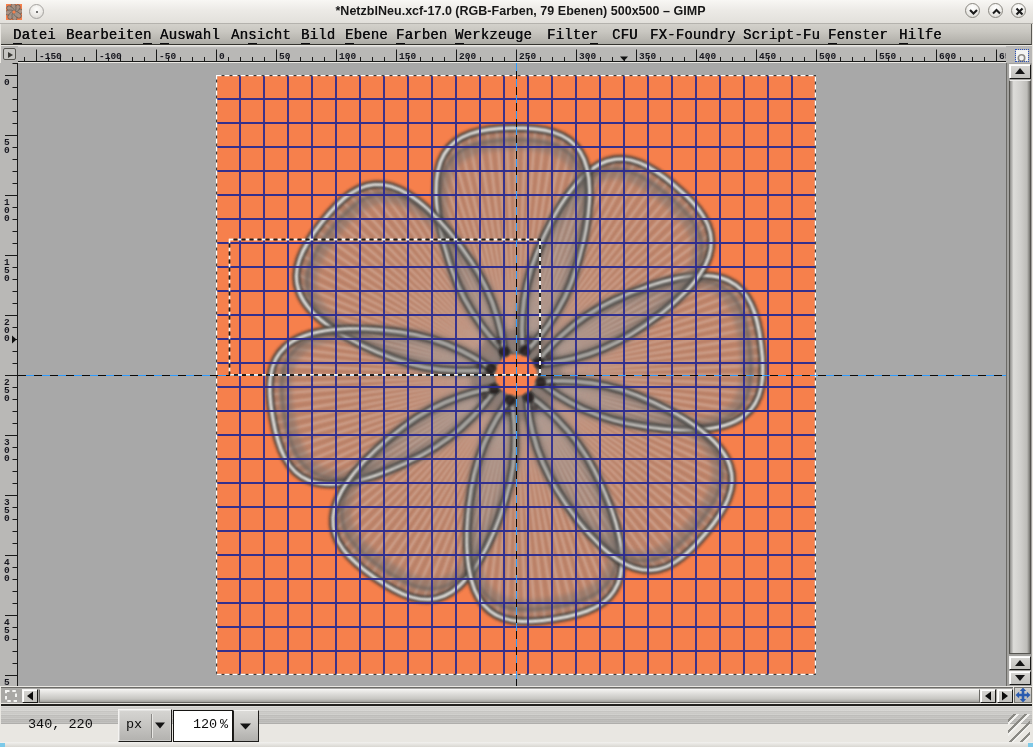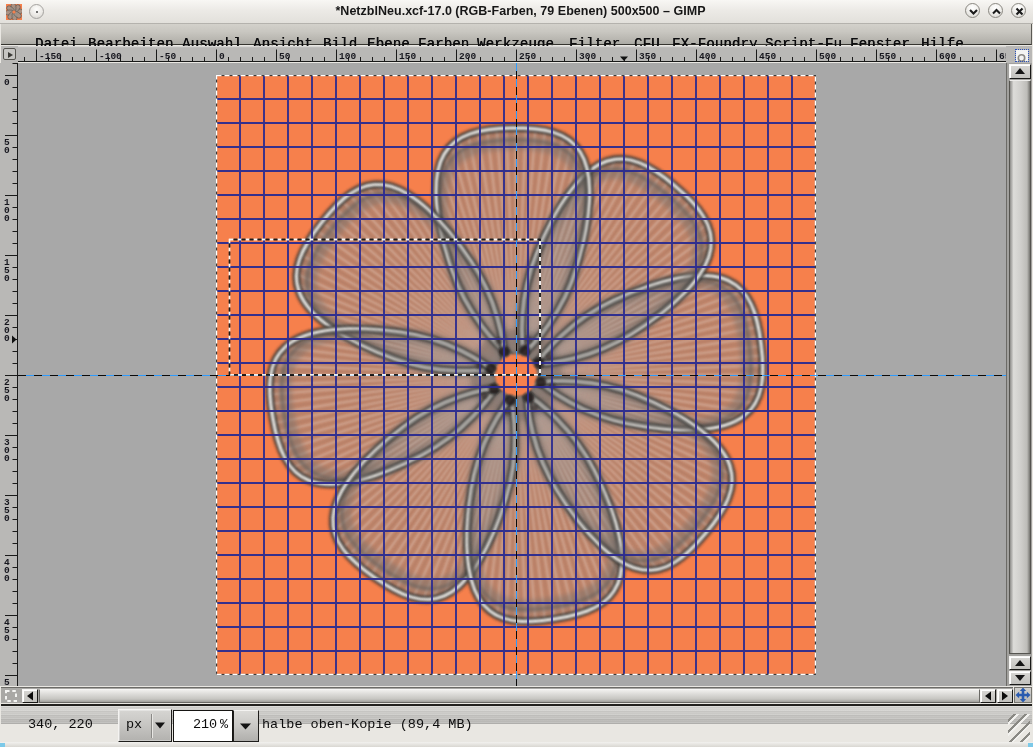--- a/index.html
+++ b/index.html
@@ -14,21 +14,21 @@
   border:1px solid #a5a3a0; }
 #shadebtn::after { content:""; position:absolute; left:6px; top:6px; width:2px; height:2px; background:#444; border-radius:50%; }
 .wbtn { top:3px; width:15px; height:15px; border-radius:50%;
   background:radial-gradient(circle at 50% 30%, #ffffff 0%, #f4f3f0 40%, #d6d4cf 100%);
   border:1px solid #8a8881; }
 .wbtn svg { position:absolute; left:-1px; top:-1px; }
 #menubar { left:1px; top:24px; width:1031px; height:21px;
   background:linear-gradient(#d3d1cb 0%,#c8c6c0 40%,#b7b5af 80%,#ababa5 100%);
   border-bottom:1px solid #35342f; border-right:1px solid #5a5954;
   font-family:"Liberation Mono",monospace; font-size:14px; color:#0c0c0e; text-shadow:0.35px 0 0 #0c0c0e; }
-.mi { position:absolute; top:12px; letter-spacing:0.15px;margin-left:22px; }
+.mi { position:absolute; top:3px; letter-spacing:0.15px; }
 .mi u { text-decoration:none; border-bottom:1px solid #0c0c0e; }
 #rcorner { left:1px; top:46px; width:17px; height:17px; background:#b9b8b6; }
 #rcornerbtn { left:3px; top:48px; width:13px; height:12px; background:#c6c5c2; border:1px solid #55544f; border-radius:2px; }
 #rcornerbtn svg { position:absolute; left:0; top:0; }
 #hruler { left:18px; top:46px; width:988px; height:16px; }
 #zoomcorner { left:1006px; top:46px; width:26px; height:17px; background:#b9b8b6; }
 #zoombtn { left:1016px; top:50px; width:12px; height:11px; background:#f4f4f2; outline:1.5px dotted #2a52be; }
 #vruler { left:0px; top:63px; width:18px; height:623px; }
 #viewport { left:18px; top:63px; width:988px; height:623px; background:#a8a8a8; overflow:hidden; }
 #guideV { left:497.7px; top:0; width:1.5px; height:623px;
@@ -884,24 +884,23 @@
 <div id="statusbar" class="abs">
   <div id="pos">340, 220</div>
   <div id="pxbtn">
       <span class="t">px</span>
       <span class="sep"></span>
     <svg style="position:absolute;right:4px;top:11px" width="13" height="9">
         <path d="M1 1.5 L11 1.5 L6 7.5 Z" fill="#141414"></path>
       </svg>
     </div>
   <div id="pctfield">
-      <span class="t">210 %</span>
+      <span class="t">120 %</span>
     </div>
   <div id="pctbtn">
       <svg style="position:absolute;left:5px;top:11px" width="14" height="9">
         <path d="M1 1.5 L12 1.5 L6.5 7.5 Z" fill="#141414"></path>
       </svg>
     </div>
-  <div id="stattext">halbe oben-Kopie (89,4 MB)</div>
   <div id="grip"></div>
 </div>
 <div id="bottomstrip" class="abs"></div>
 <div class="abs corner" style="left:0;top:743px"></div>
 <div class="abs corner" style="right:0;top:743px"></div>
 </body></html>

